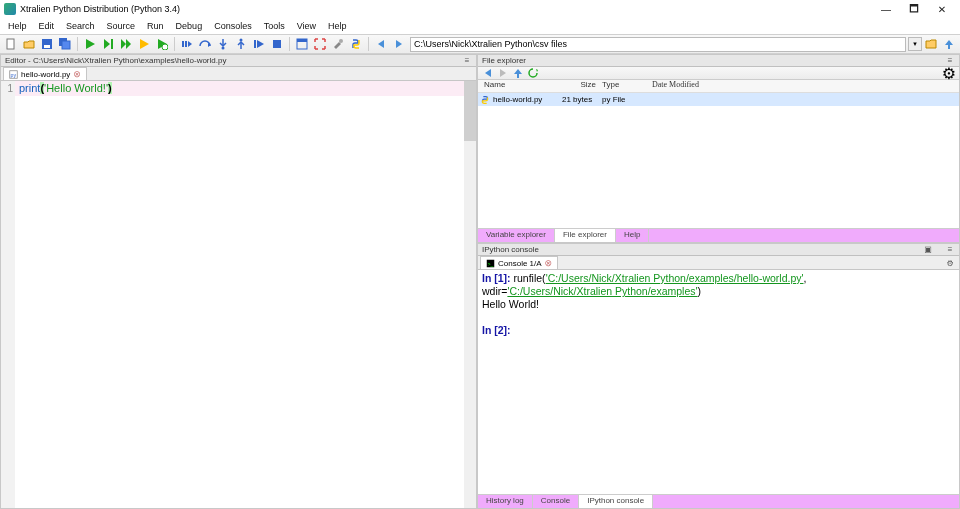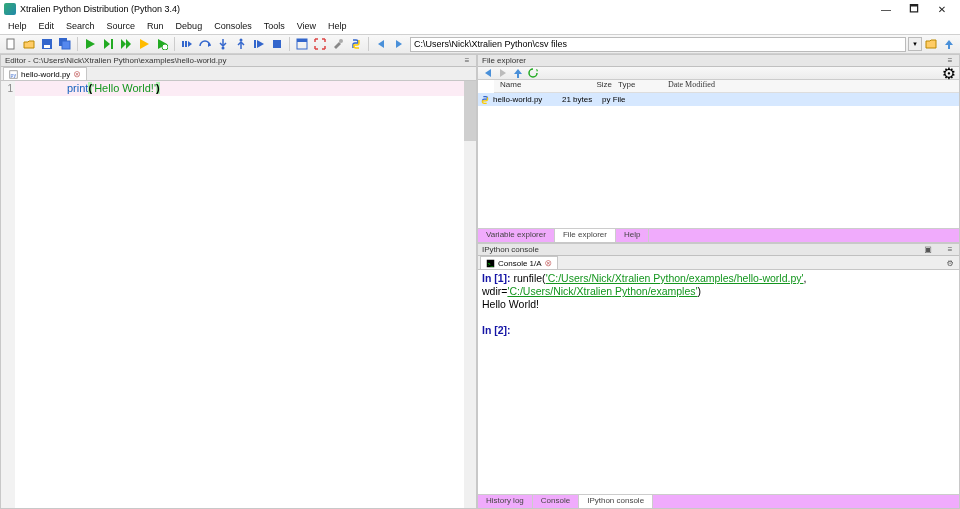--- a/index.html
+++ b/index.html
@@ -29,31 +29,31 @@
   .pane-opts { width:10px; height:10px; font-size:8px; text-align:center; color:#555; }
   
   .editor { grid-row: 1 / span 2; }
   .tabstrip { height:14px; background:#eee; border-bottom:1px solid #c6c6c6; display:flex; align-items:flex-end; padding-left:2px; }
   .tab { height:13px; background:#fff; border:1px solid #c6c6c6; border-bottom:none; padding:0 5px; display:flex; align-items:center; font-size:8px; gap:3px; }
   .tab .file-icon { width:9px; height:9px; }
   .tab .close { color:#c77; font-size:9px; }
   .code-area { position:relative; height:calc(100% - 26px); background:#fff; font-family:Consolas,monospace; font-size:11px; }
   .current-line { position:absolute; left:0; right:0; height:15px; background:#fcecf5; }
   .gutter { position:absolute; left:0; top:0; bottom:0; width:14px; background:#f2f2f2; font-size:10px; color:#888; text-align:right; padding-right:2px; }
-  .codeline { position:absolute; left:18px; top:0; height:31px; line-height:15px; white-space:pre;margin-left:48px; }
+  .codeline { position:absolute; left:18px; top:0; height:31px; line-height:15px; white-space:pre; }
   .tok-fn { color:#1560bd; }
   .tok-paren { font-weight:bold; }
   .tok-str { color:#14961e; }
   .scrollbar-v { position:absolute; right:0; top:26px; bottom:0; width:12px; background:#f0f0f0; }
   .scrollbar-v .thumb { width:100%; height:60px; background:#cfcfcf; }
   
   .fileexp .mini-toolbar { height:13px; background:linear-gradient(#f8f8f8,#ececec); border-bottom:1px solid #ccc; display:flex; align-items:center; padding:0 4px; gap:3px; }
   .fileexp .mini-toolbar .spacer{flex:1;}
   .mtb-btn { width:12px; height:12px; display:flex; align-items:center; justify-content:center; }
-  .file-header { height:13px; background:#f7f7f7; border-bottom:1px solid #ddd; display:flex; font-size:8px; color:#333;margin-left:16px; }
+  .file-header { height:13px; background:#f7f7f7; border-bottom:1px solid #ddd; display:flex; font-size:8px; color:#333; }
   .fh-name { width:80px; padding-left:6px; }
   .fh-size { width:44px; text-align:right; padding-right:6px;}
   .fh-type { width:50px; }
   .fh-date { flex:1;font-family:Liberation Serif, serif; }
   .file-row { height:13px; display:flex; align-items:center; font-size:8px; background:#d6e8ff; padding-left:2px; }
   .file-row .fname { width:82px; display:flex; align-items:center; gap:3px; }
   .file-row .fsize { width:40px; text-align:left; padding-right:0;}
   .file-row .ftype { width:50px; }
   .file-row .fdate { flex:1; }
   .py-icon { width:10px; height:10px; }

